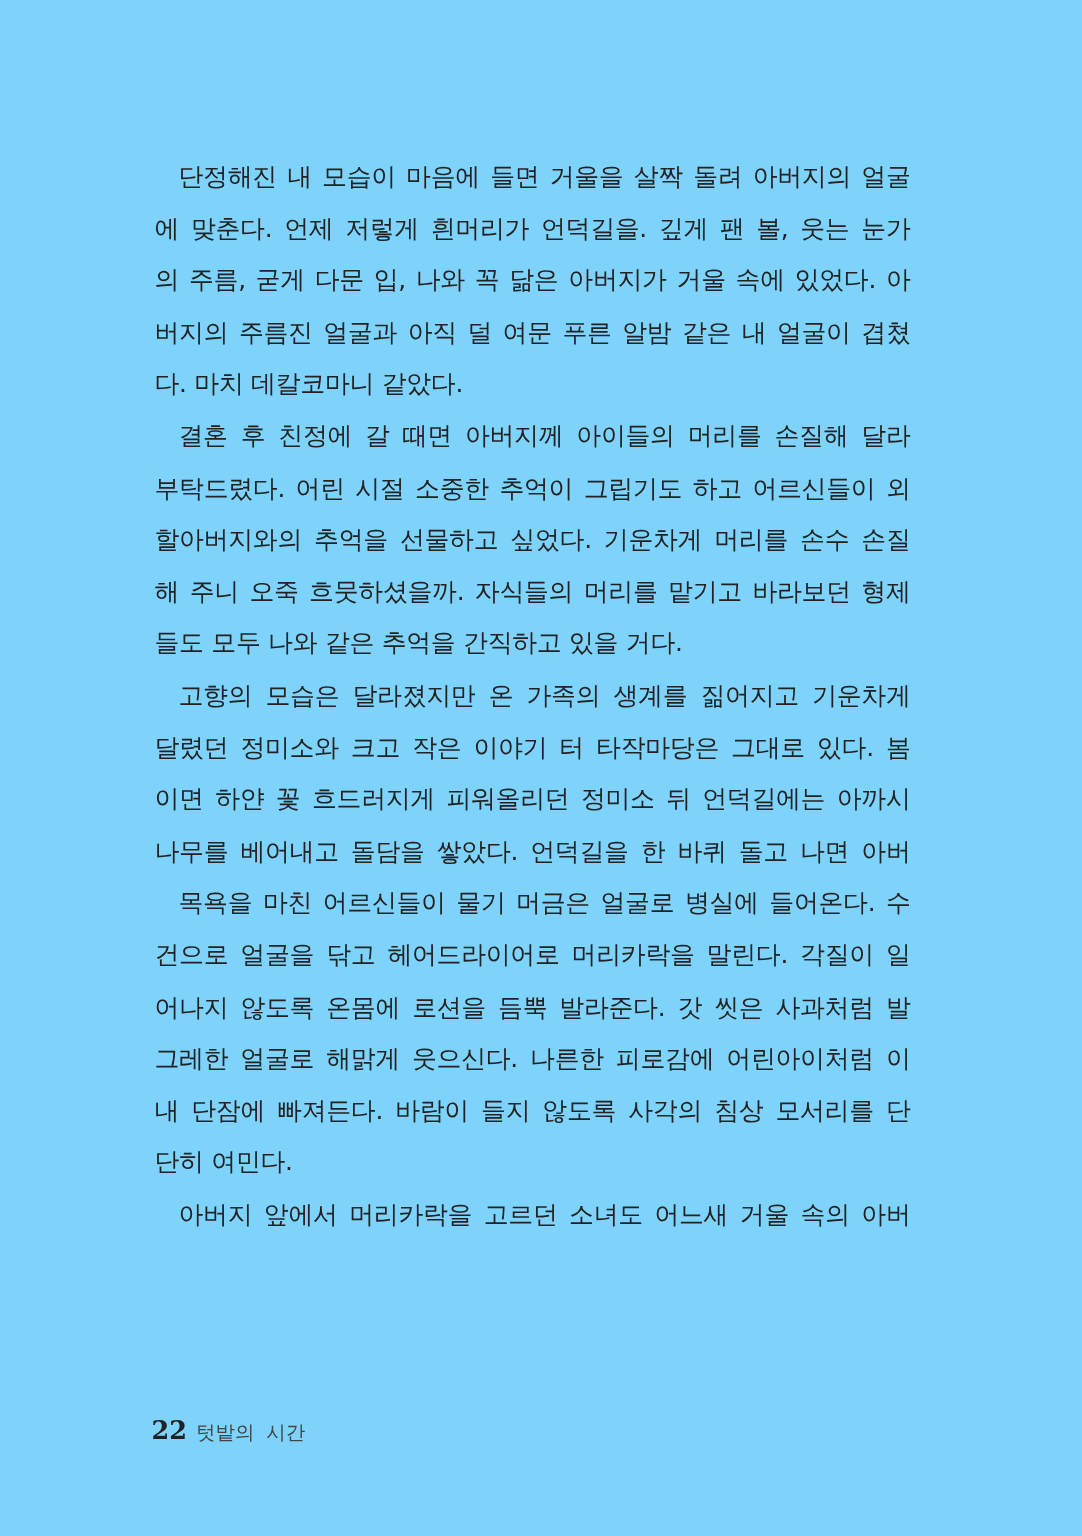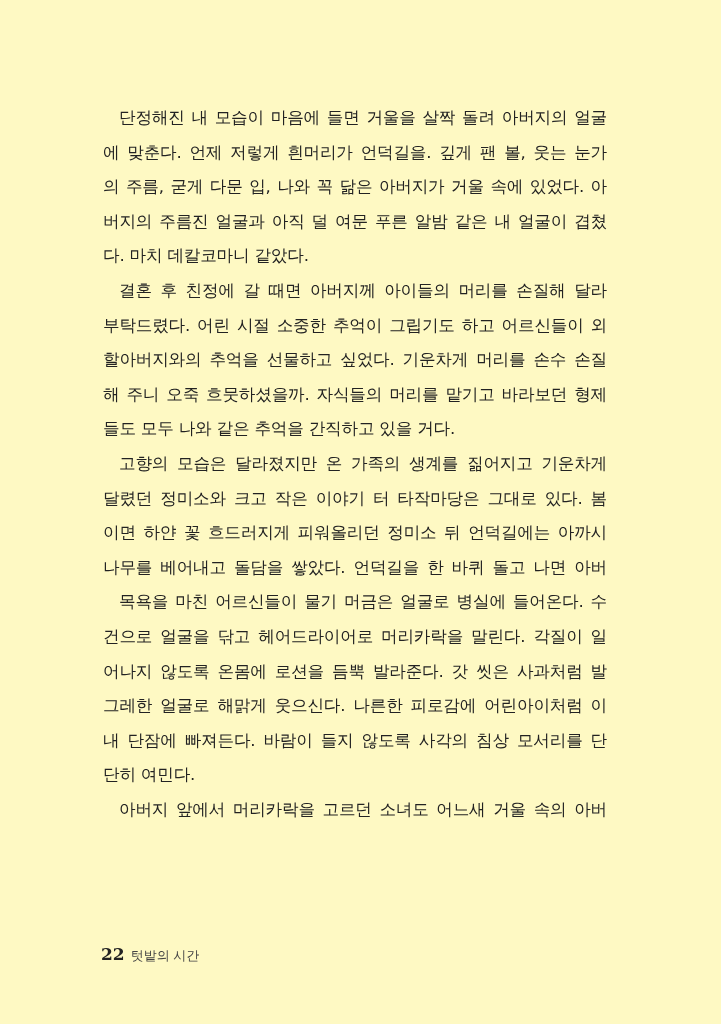--- a/index.html
+++ b/index.html
@@ -1,33 +1,33 @@
 <!DOCTYPE html>
 <html><head>
 <meta charset="utf-8">
 <style>
   html, body { margin: 0; padding: 0; background: #ffffff; }
   body { width: 721px; height: 1024px; position: relative; overflow: hidden; }
-  .page { position: absolute; left: 0; top: 0; width: 721px; height: 1024px; background: #fef9c3; }
+  .page { position: absolute; left: 0; top: 0; width: 721px; height: 1024px; background: #7dd3fc; }
   .body-text {
     position: absolute; left: 103px; top: 101px; width: 504px;
     font-family: "DejaVu Sans", sans-serif;
     font-size: 16.6px; line-height: 34.6px; color: #222222;
     letter-spacing: -0.2px;
   }
   .line { display: block; white-space: nowrap; text-align: justify; text-align-last: justify; height: 34.6px; }
   .line.last { text-align-last: left; }
   .line.indent { padding-left: 16px; }
   .footer {
     position: absolute; left: 101px; top: 944px;
     font-family: "DejaVu Serif", serif; color: #222222;
     display: flex; align-items: baseline; gap: 6px;
   }
   .page-num { font-size: 17px; font-weight: bold; }
-  .book-title { font-family: Liberation Sans, sans-serif; font-size: 13px; color: #444444; }
+  .book-title { font-family: Liberation Mono, monospace; font-size: 13px; color: #444444; }
 </style>
 </head>
 <body>
 
 <div class="page">
   <div class="body-text">
 
     <span class="line indent">단정해진 내 모습이 마음에 들면 거울을 살짝 돌려 아버지의 얼굴</span>
     <span class="line">에 맞춘다. 언제 저렇게 흰머리가 언덕길을. 깊게 팬 볼, 웃는 눈가</span>
     <span class="line">의 주름, 굳게 다문 입, 나와 꼭 닮은 아버지가 거울 속에 있었다. 아</span>

